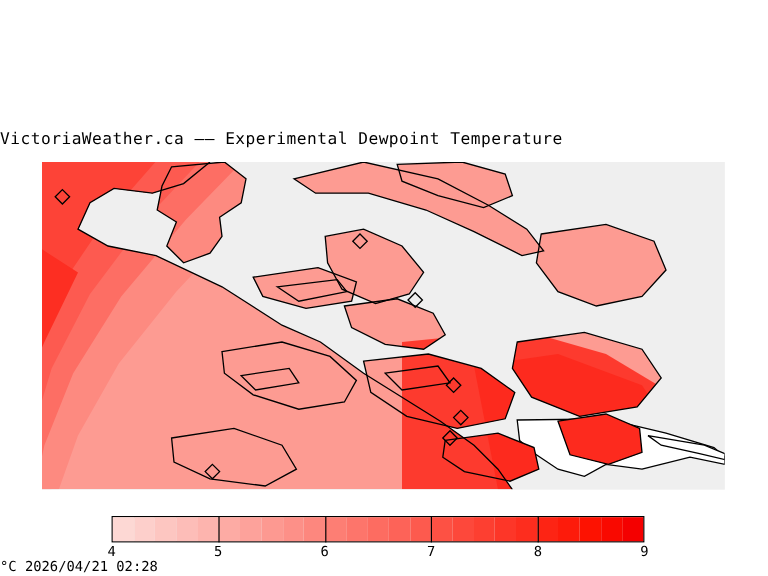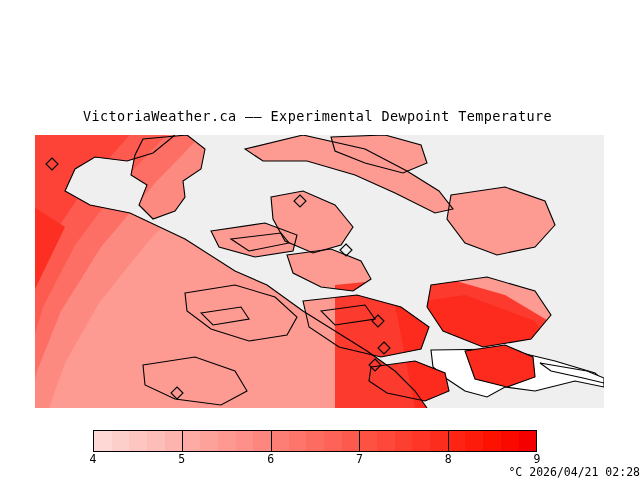--- a/index.html
+++ b/index.html
@@ -2,42 +2,42 @@
 <html><head>
 <meta charset="utf-8">
 <style>
   html,body{margin:0;padding:0;}
   body{
     width:640px;height:480px;background:#ffffff;
     font-family:"DejaVu Sans Mono","Liberation Mono",monospace;
     overflow:hidden;position:relative;
   }
   #title{
-    position:absolute;left:0;top:108px;width:552px;text-align:right;
+    position:absolute;left:0;top:108px;width:552px;text-align:left;
     font-size:13.5px;color:#000;letter-spacing:0.4px;white-space:nowrap;
   }
   #map-panel{
     position:absolute;left:35px;top:135px;width:569px;height:273px;
     background:#efefef;overflow:hidden;
   }
   #map-svg{display:block;width:569px;height:273px;}
   #colorbar-area{position:absolute;left:0;top:425px;width:640px;height:55px;}
   #cbar-frame{
     position:absolute;left:93px;top:5px;width:444px;height:22px;
     border:1px solid #000;box-sizing:border-box;background:#efefef;
   }
   #cbar-grad{position:absolute;left:0;top:0;width:100%;height:100%;display:flex;}
   #cbar-grad span{flex:1 1 0;height:100%;}
   .cbar-tick{position:absolute;top:5px;width:1px;height:22px;background:#000;}
   .cbar-lbl{
     position:absolute;top:27px;font-size:11.5px;color:#000;
     transform:translateX(-50%);white-space:nowrap;
   }
   #cbar-caption{
-    position:absolute;left:0;top:40px;width:640px;text-align:right;
+    position:absolute;left:0;top:40px;width:640px;text-align:left;
     font-size:11.5px;color:#000;white-space:nowrap;
   }
   .land-out{fill:#ffffff;stroke:#000000;stroke-width:1.1;}
   .marker{fill:none;stroke:#000000;stroke-width:1.1;}
 </style>
 </head>
 <body>
 
 <div id="title">VictoriaWeather.ca —— Experimental Dewpoint Temperature</div>
 

